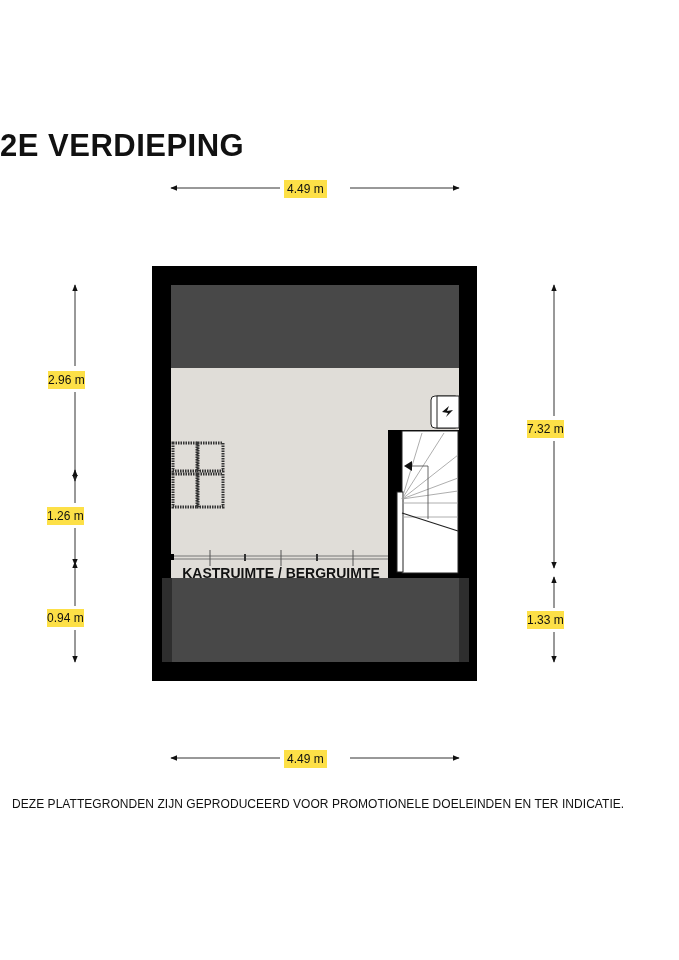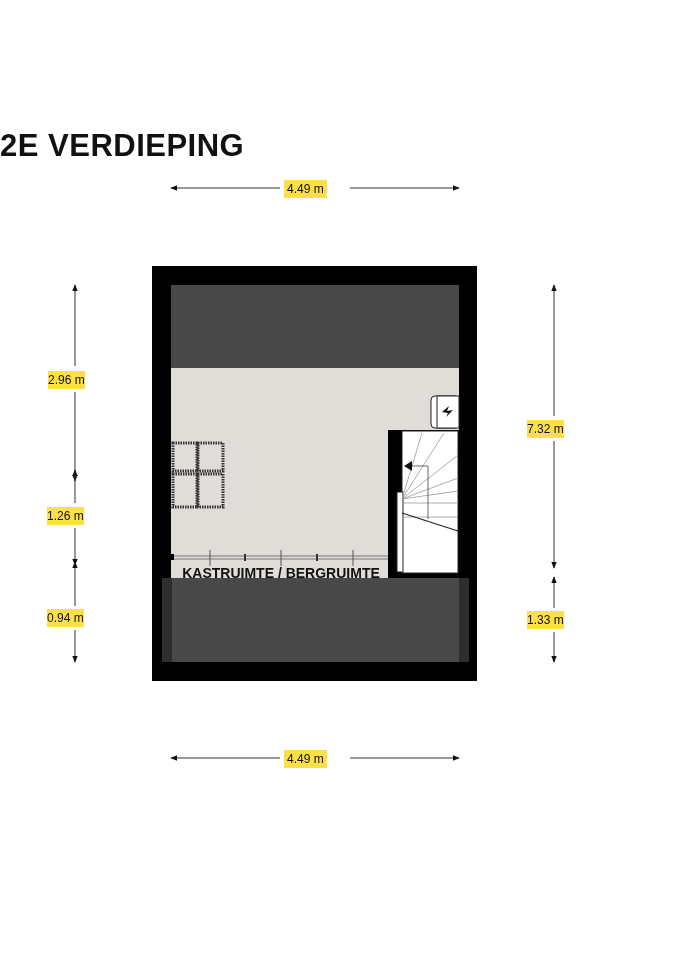--- a/index.html
+++ b/index.html
@@ -99,13 +99,14 @@
 
 <div class="dim-label" style="left:284px; top:180px; padding:0 3px;">4.49 m</div>
 <div class="dim-label" style="left:284px; top:750px; padding:0 3px;">4.49 m</div>
 <div class="dim-label" style="left:48px; top:371px;">2.96 m</div>
 <div class="dim-label" style="left:47px; top:507px;">1.26 m</div>
 <div class="dim-label" style="left:47px; top:609px;">0.94 m</div>
 <div class="dim-label" style="left:527px; top:420px;">7.32 m</div>
 <div class="dim-label" style="left:527px; top:611px;">1.33 m</div>
 
 <div class="footer">
+  <div>DEZE PLATTEGRONDEN ZIJN GEPRODUCEERD VOOR PROMOTIONELE DOELEINDEN EN TER INDICATIE.</div>
 </div>
 
 </body></html>

